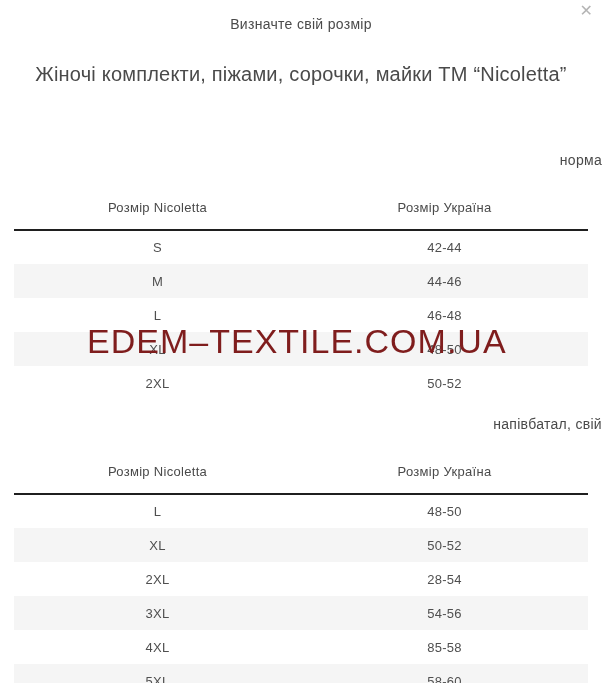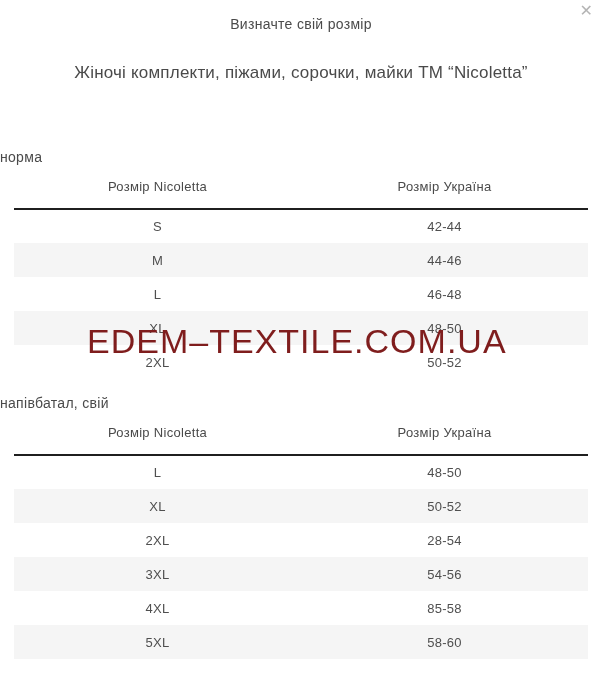--- a/index.html
+++ b/index.html
@@ -25,37 +25,37 @@
     top:3px; right:9px;
     font-size:16px;
     line-height:16px;
     color:#b4b4b4;
     cursor:pointer;
     font-weight:400;
   }
   .heading {
     text-align:center;
     margin-top:31px;
-    font-size:17px;
+    font-size:20px;
     font-weight:400;
     letter-spacing:.2px;
     color:#4a4a4a;
   }
   .section-title {
-    text-align:left;
+    text-align:right;
     font-size:14px;
     letter-spacing:.3px;
     color:#4a4a4a;
   }
   .section-title.first { margin-top:66px; }
   .section-title.second { margin-top:16px; }
 
   table.size-table {
     width:574px;
-    margin:14px auto 0 auto;
+    margin:32px auto 0 auto;
     border-collapse:collapse;
     table-layout:fixed;
   }
   table.size-table th {
     font-size:13px;
     font-weight:400;
     letter-spacing:.3px;
     color:#4a4a4a;
     text-align:center;
     padding:0 0 14px 0;

